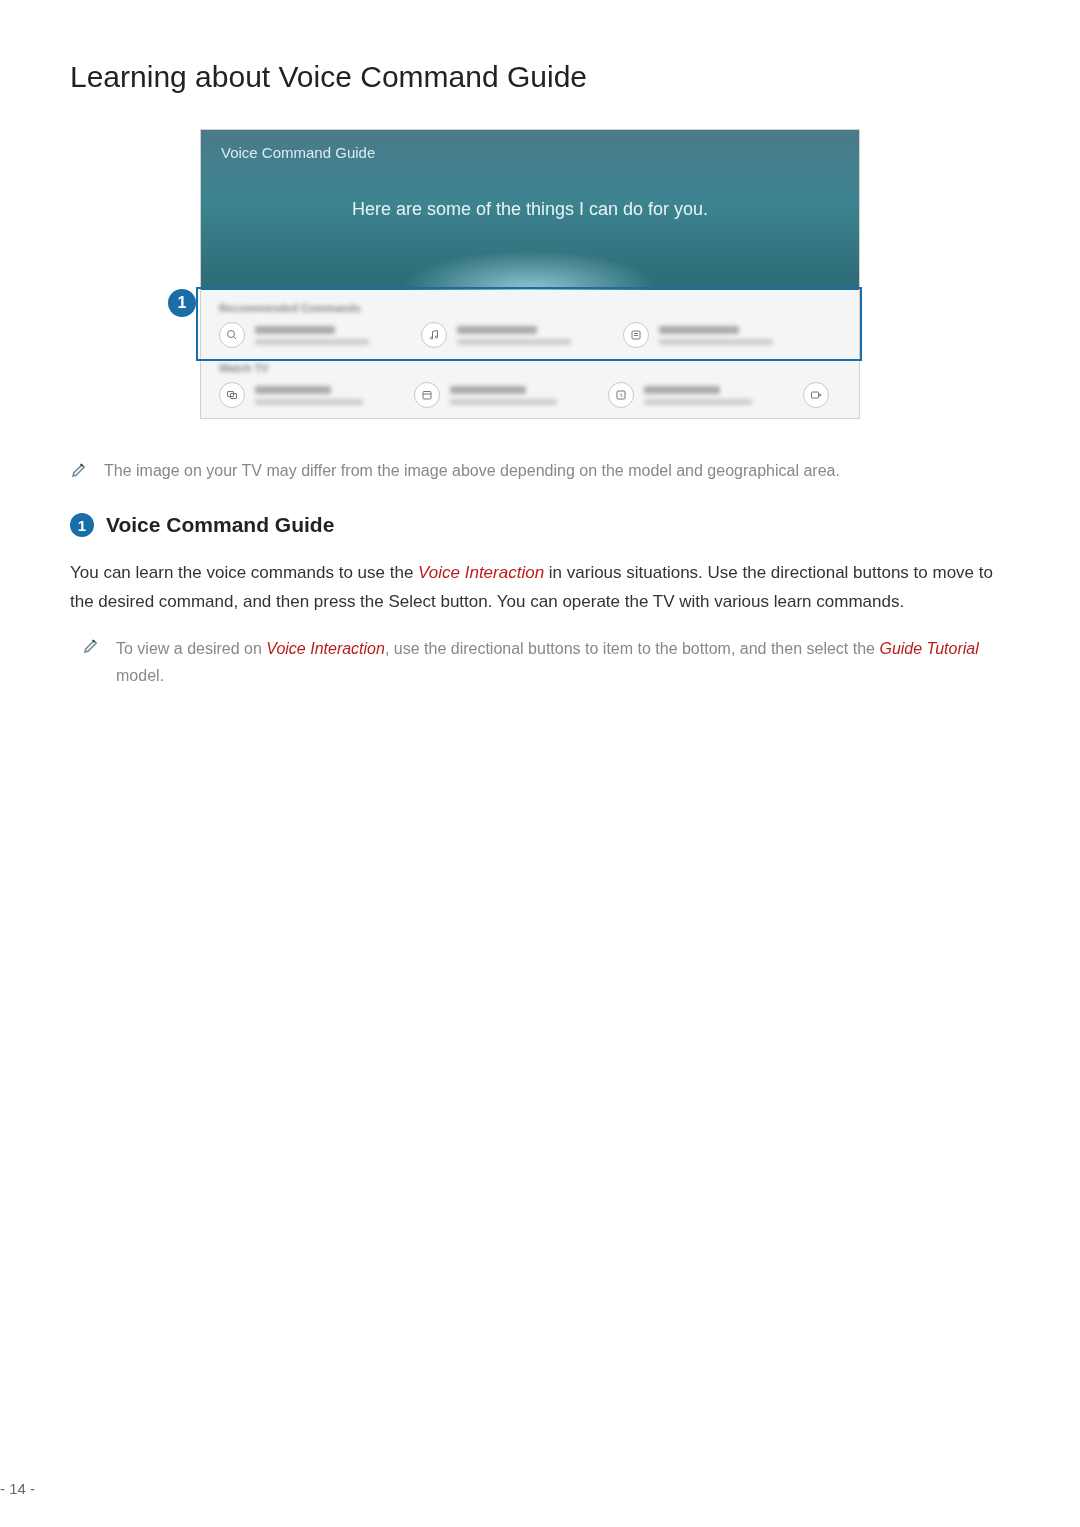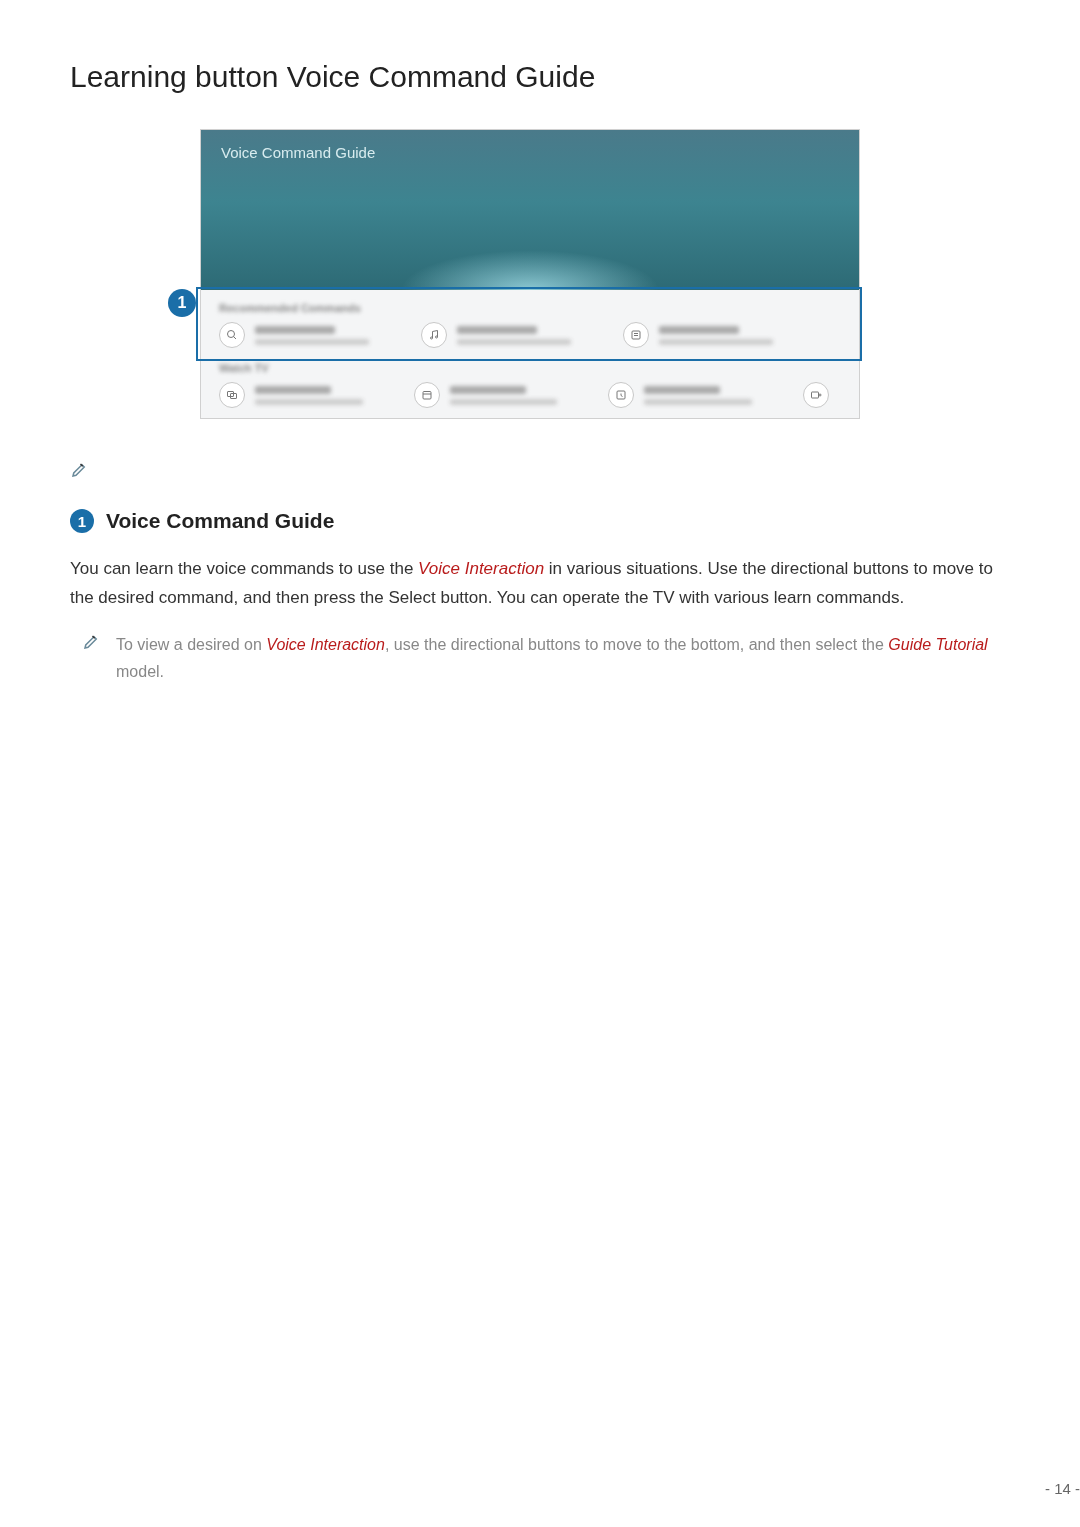--- a/index.html
+++ b/index.html
@@ -190,41 +190,42 @@
     align-items: flex-start;
     gap: 16px;
     margin-left: 12px;
   }
   .sub-note-text {
     font-size: 16px;
     color: #888;
     line-height: 1.7;
   }
   .page-number {
-    text-align: right;
+    text-align: left;
     font-size: 15px;
     color: #666;
     position: fixed;
     bottom: 30px;
     left: 0;
     right: 0;
   }
 </style>
 </head>
 <body>
 
-<h1 class="page-title">Learning button Voice Command Guide</h1>
+<h1 class="page-title">Learning about Voice Command Guide</h1>
 
 <div class="tv-screenshot-container">
   <div class="callout-badge">1</div>
   <div class="tv-callout-border"></div>
 
   <div class="tv-screenshot">
     <div class="tv-header">
       <div class="tv-header-title">Voice Command Guide</div>
+      <div class="tv-header-subtitle">Here are some of the things I can do for you.</div>
       <div class="tv-glow"></div>
     </div>
 
     <div class="tv-body">
       <div class="tv-section-label">Recommended Commands</div>
       <div class="tv-cards-row">
         <div class="tv-card">
           <div class="tv-card-icon">
             <svg width="12" height="12" viewBox="0 0 24 24" fill="none" stroke="#777" stroke-width="2">
                 <circle cx="10" cy="10" r="7"></circle>
@@ -316,36 +317,37 @@
   </div>
 </div>
 
 <div class="note-row">
   <span class="pencil-icon">
     <svg width="18" height="18" viewBox="0 0 24 24" fill="none" stroke="#6a8a9a" stroke-width="2">
         <path d="M4 20l4-1 11-11-3-3L5 16l-1 4z"></path>
         <path d="M14 4l3 3" stroke="#333"></path>
       </svg>
   </span>
+  <span class="note-text">The image on your TV may differ from the image above depending on the model and geographical area.</span>
 </div>
 
 <div class="section-heading-row">
   <div class="num-badge">1</div>
   <div class="section-heading">Voice Command Guide</div>
 </div>
 
 <p class="body-para">
   <span>You can learn the voice commands to use the </span><span class="link-text">Voice Interaction</span><span> in various situations. Use the directional buttons to move to the desired command, and then press the Select button. You can operate the TV with various learn commands.</span>
 </p>
 
 <div class="sub-note-row">
   <span class="pencil-icon">
     <svg width="18" height="18" viewBox="0 0 24 24" fill="none" stroke="#6a8a9a" stroke-width="2">
         <path d="M4 20l4-1 11-11-3-3L5 16l-1 4z"></path>
         <path d="M14 4l3 3" stroke="#333"></path>
       </svg>
   </span>
   <span class="sub-note-text">
-    <span>To view a desired on </span><span class="link-text">Voice Interaction</span><span>, use the directional buttons to move to the bottom, and then select the </span><span class="link-text">Guide Tutorial</span><span> model.</span>
+    <span>To view a desired on </span><span class="link-text">Voice Interaction</span><span>, use the directional buttons to item to the bottom, and then select the </span><span class="link-text">Guide Tutorial</span><span> model.</span>
   </span>
 </div>
 
 <div class="page-number">- 14 -</div>
 
 </body></html>

